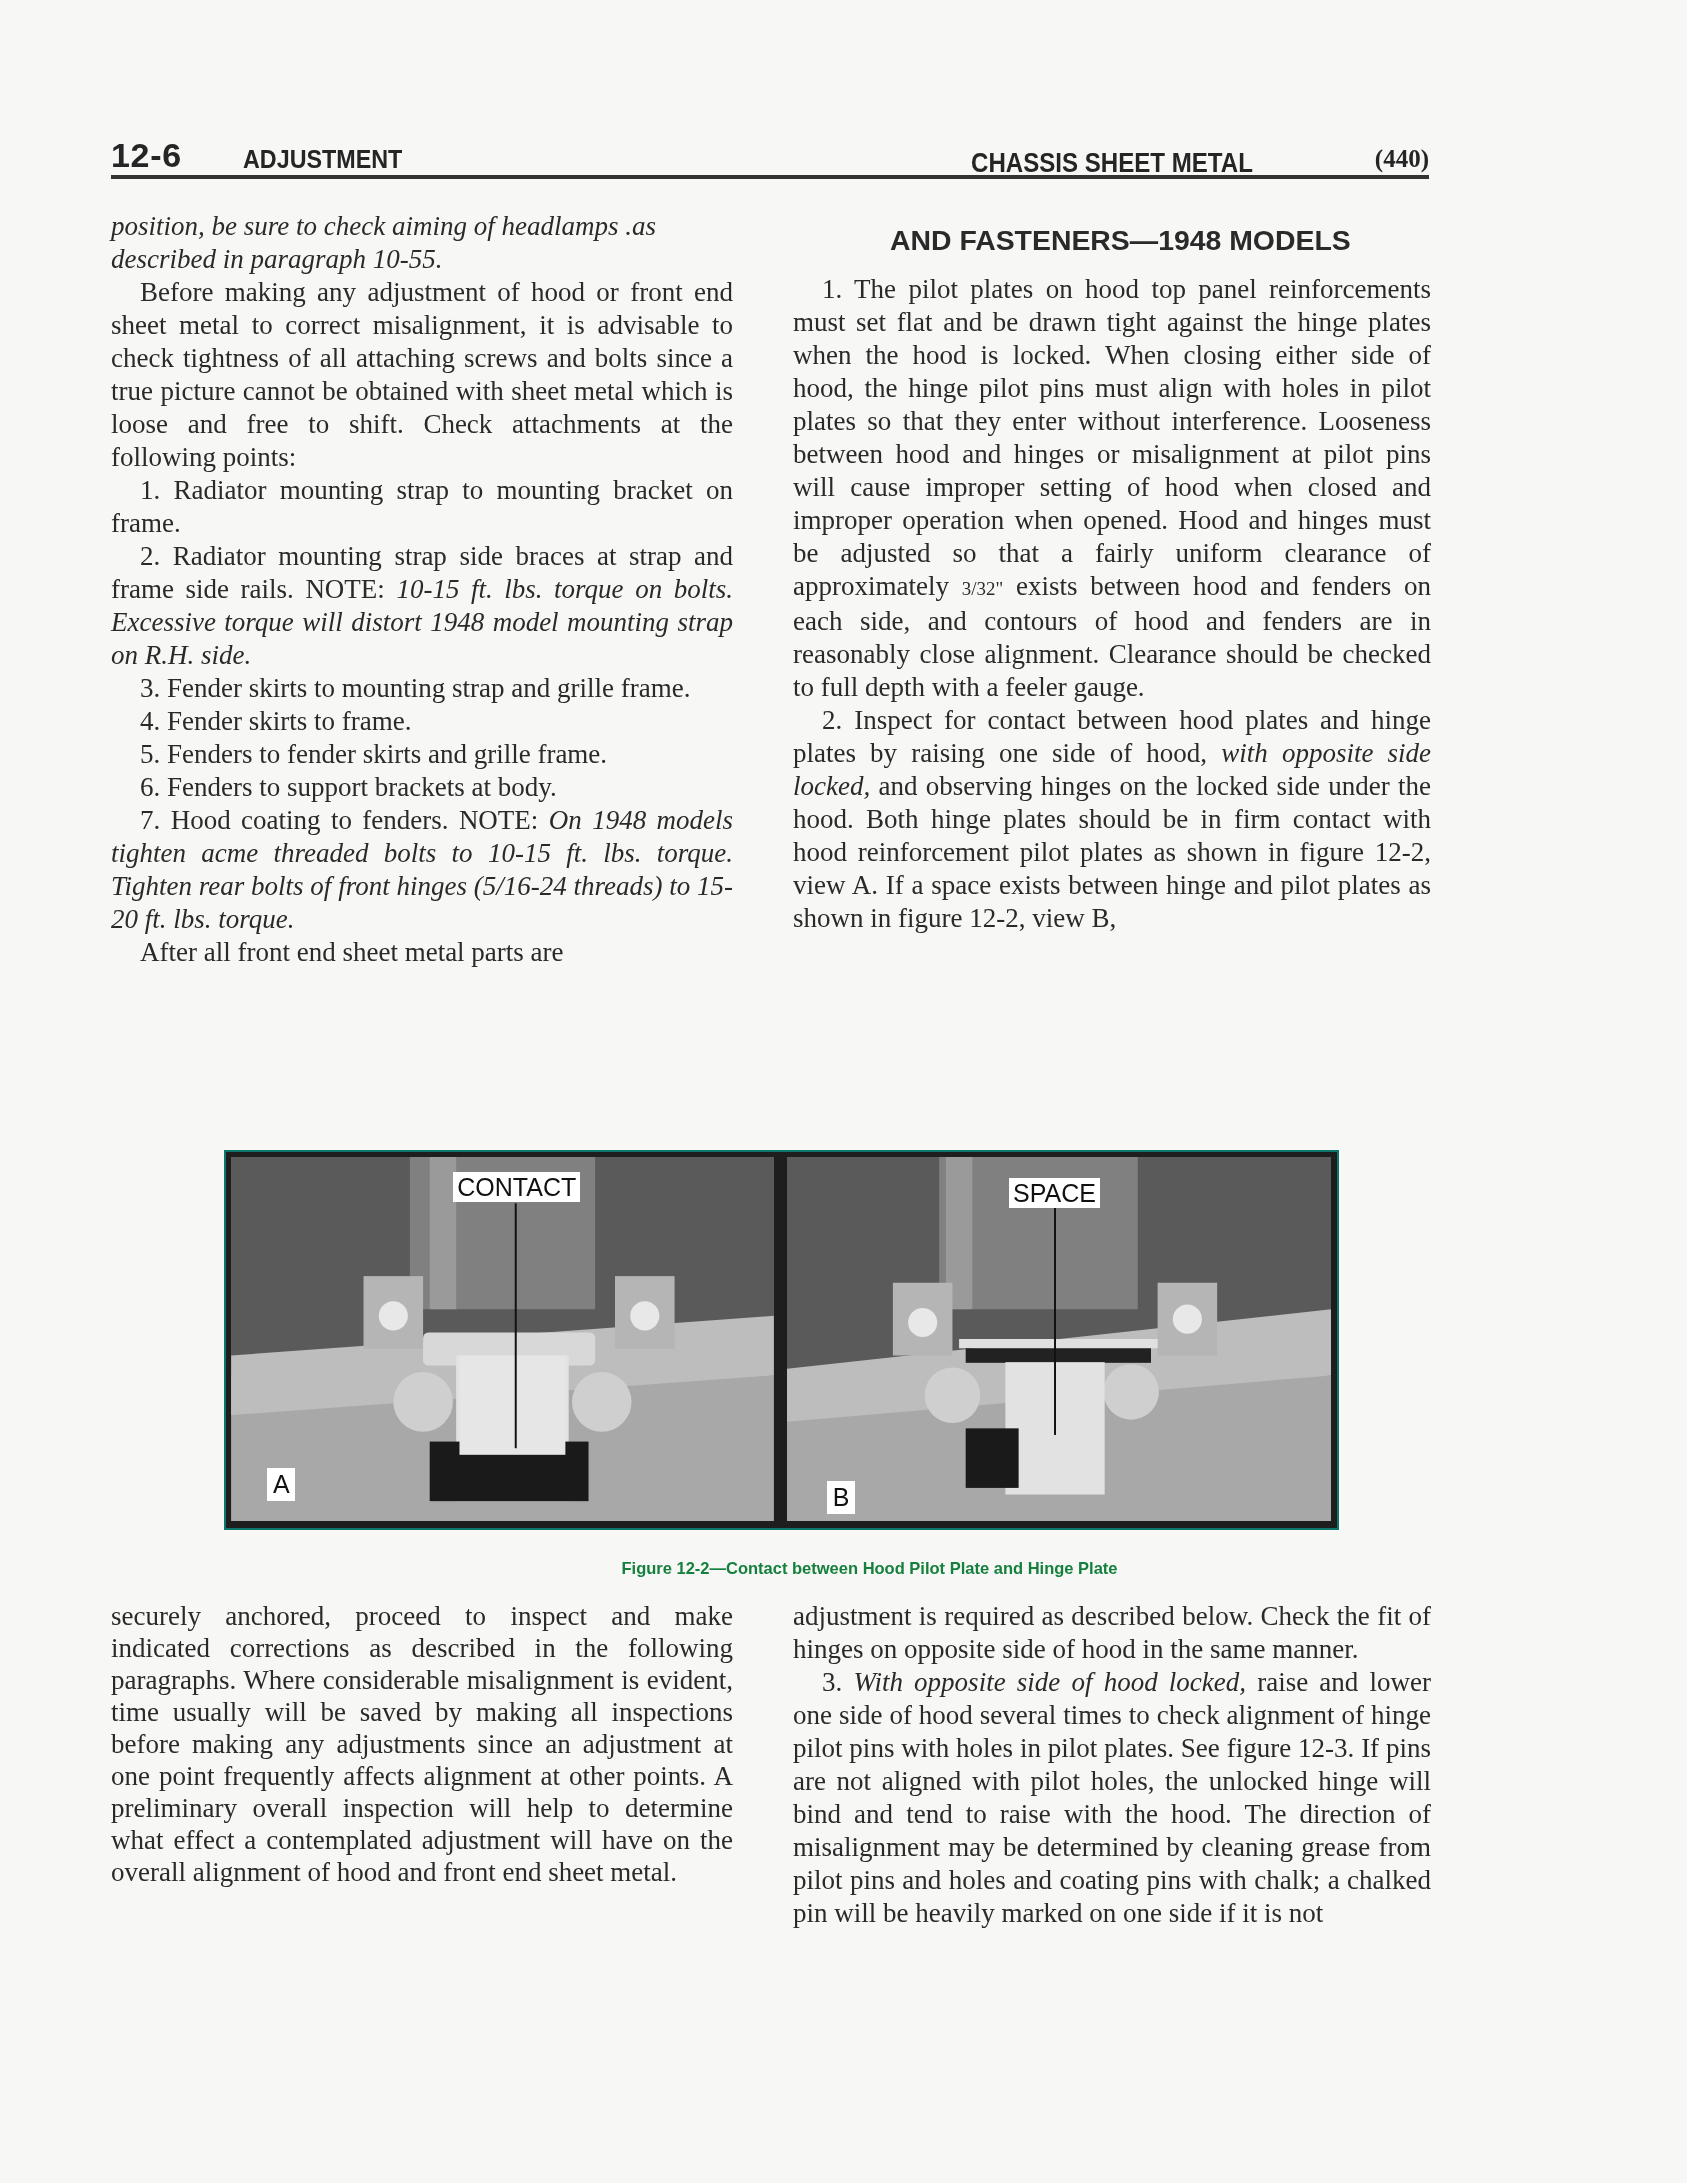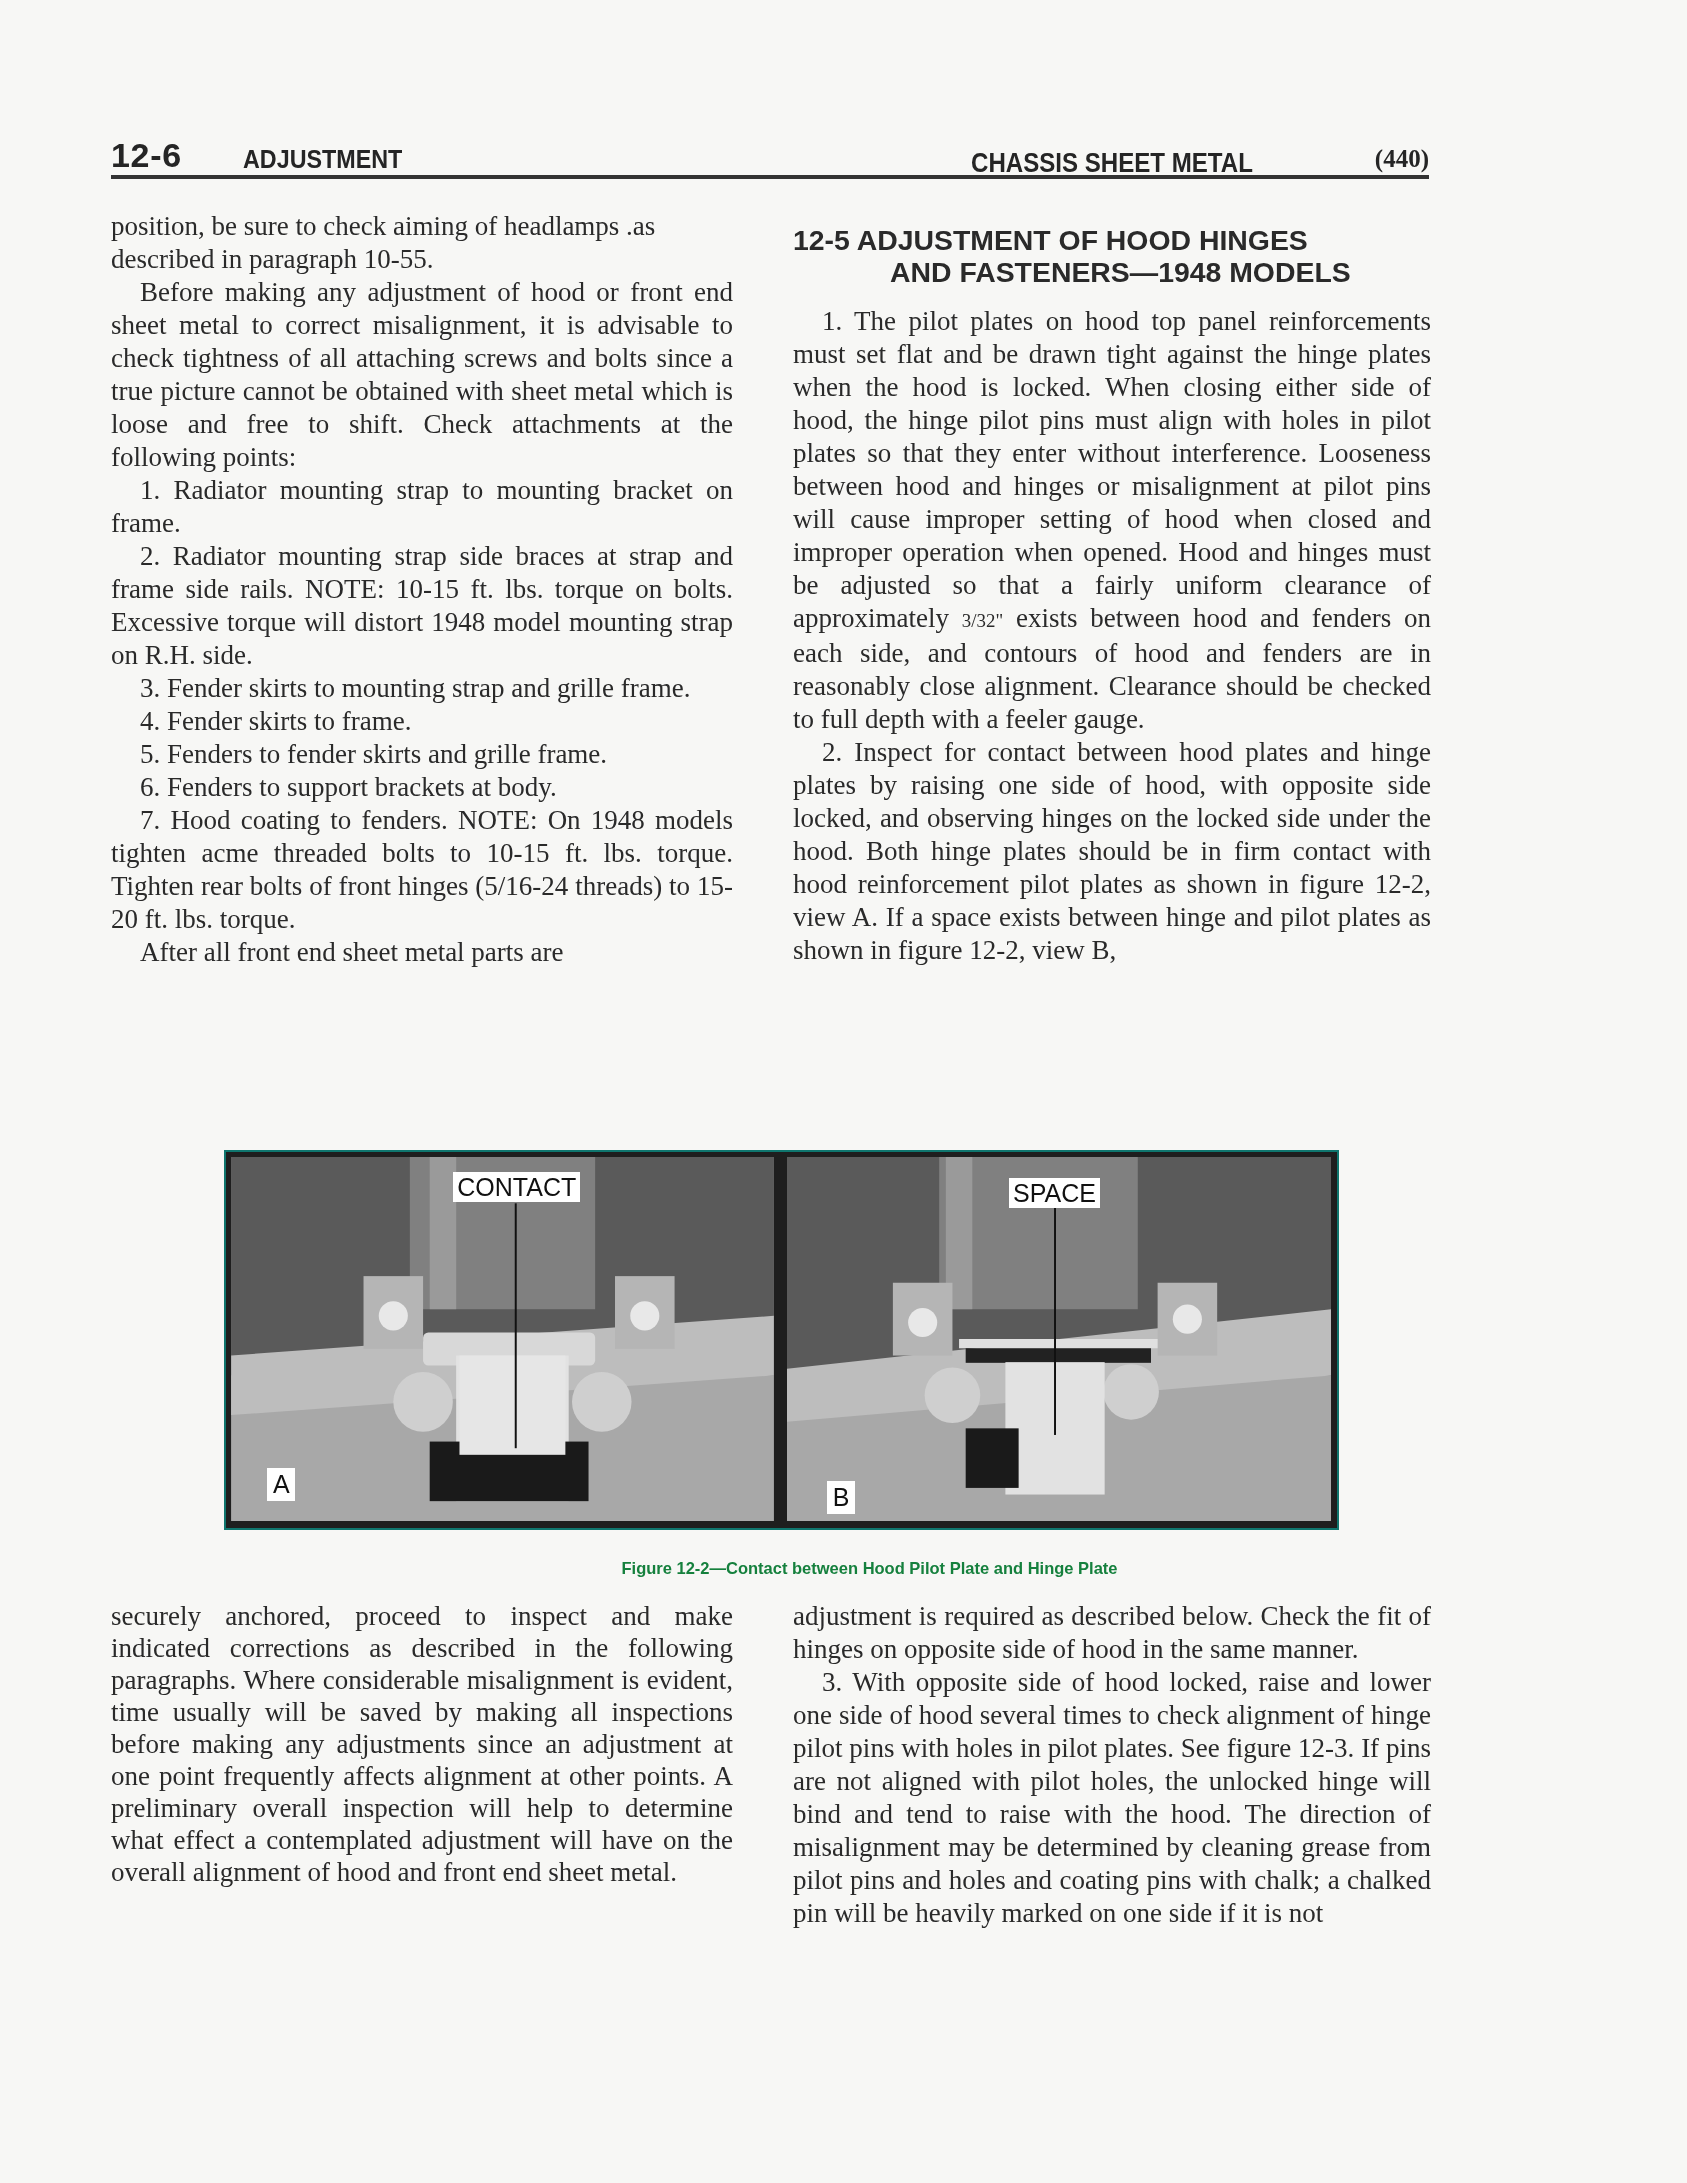--- a/index.html
+++ b/index.html
@@ -25,21 +25,21 @@
   }
   .hdr-rule { position: absolute; left: 111px; top: 175px; width: 1318px; height: 4px; background: #333; }
 
   .col {
     position: absolute; width: 622px;
     font-size: 27px; line-height: 33px;
     text-align: justify;
   }
   .col p { margin: 0; }
   .indent { text-indent: 29px; }
-  .ital { }
+  .ital { font-style: italic; }
   .sub-heading {
     font-family: "Liberation Sans", "DejaVu Sans", sans-serif;
     font-weight: bold; font-size: 23px; line-height: 33px;
     margin: 12px 0 4px 29px; text-align: left;
   }
   .sec-heading {
     font-family: "Liberation Sans", "DejaVu Sans", sans-serif;
     font-weight: bold; font-size: 28.4px; line-height: 32px;
     text-align: left; margin: 0 0 17px 0;
   }
@@ -101,21 +101,20 @@
   </p>
   <p class="indent">
     <span>7.</span> <span>Hood coating to fenders.</span>
     <span>NOTE:</span> <span class="ital">On 1948 models tighten acme threaded bolts to 10-15 ft. lbs. torque. Tighten rear bolts of front hinges (5/16-24 threads) to 15-20 ft. lbs. torque.</span>
   </p>
   <p class="indent">After all front end sheet metal parts are</p>
 </div>
 
 <div class="col" style="left:793px; top:224px; width:638px;">
   <div class="sec-heading">
-    <span>12-5 ADJUSTMENT OF HOOD HINGES</span>
     <span class="l2">AND FASTENERS—1948 MODELS</span>
   </div>
   <p class="indent">
     <span>1. The pilot plates on hood top panel reinforcements must set flat and be drawn tight against the hinge plates when the hood is locked. When closing either side of hood, the hinge pilot pins must align with holes in pilot plates so that they enter without interference. Looseness between hood and hinges or misalignment at pilot pins will cause improper setting of hood when closed and improper operation when opened. Hood and hinges must be adjusted so that a fairly uniform clearance of approximately</span>
     <span class="frac">3/32"</span>
     <span>exists between hood and fenders on each side, and contours of hood and fenders are in reasonably close alignment. Clearance should be checked to full depth with a feeler gauge.</span>
   </p>
   <p class="indent">
     <span>2. Inspect for contact between hood plates and hinge plates by raising one side of hood,</span>
     <span class="ital">with opposite side locked,</span>

